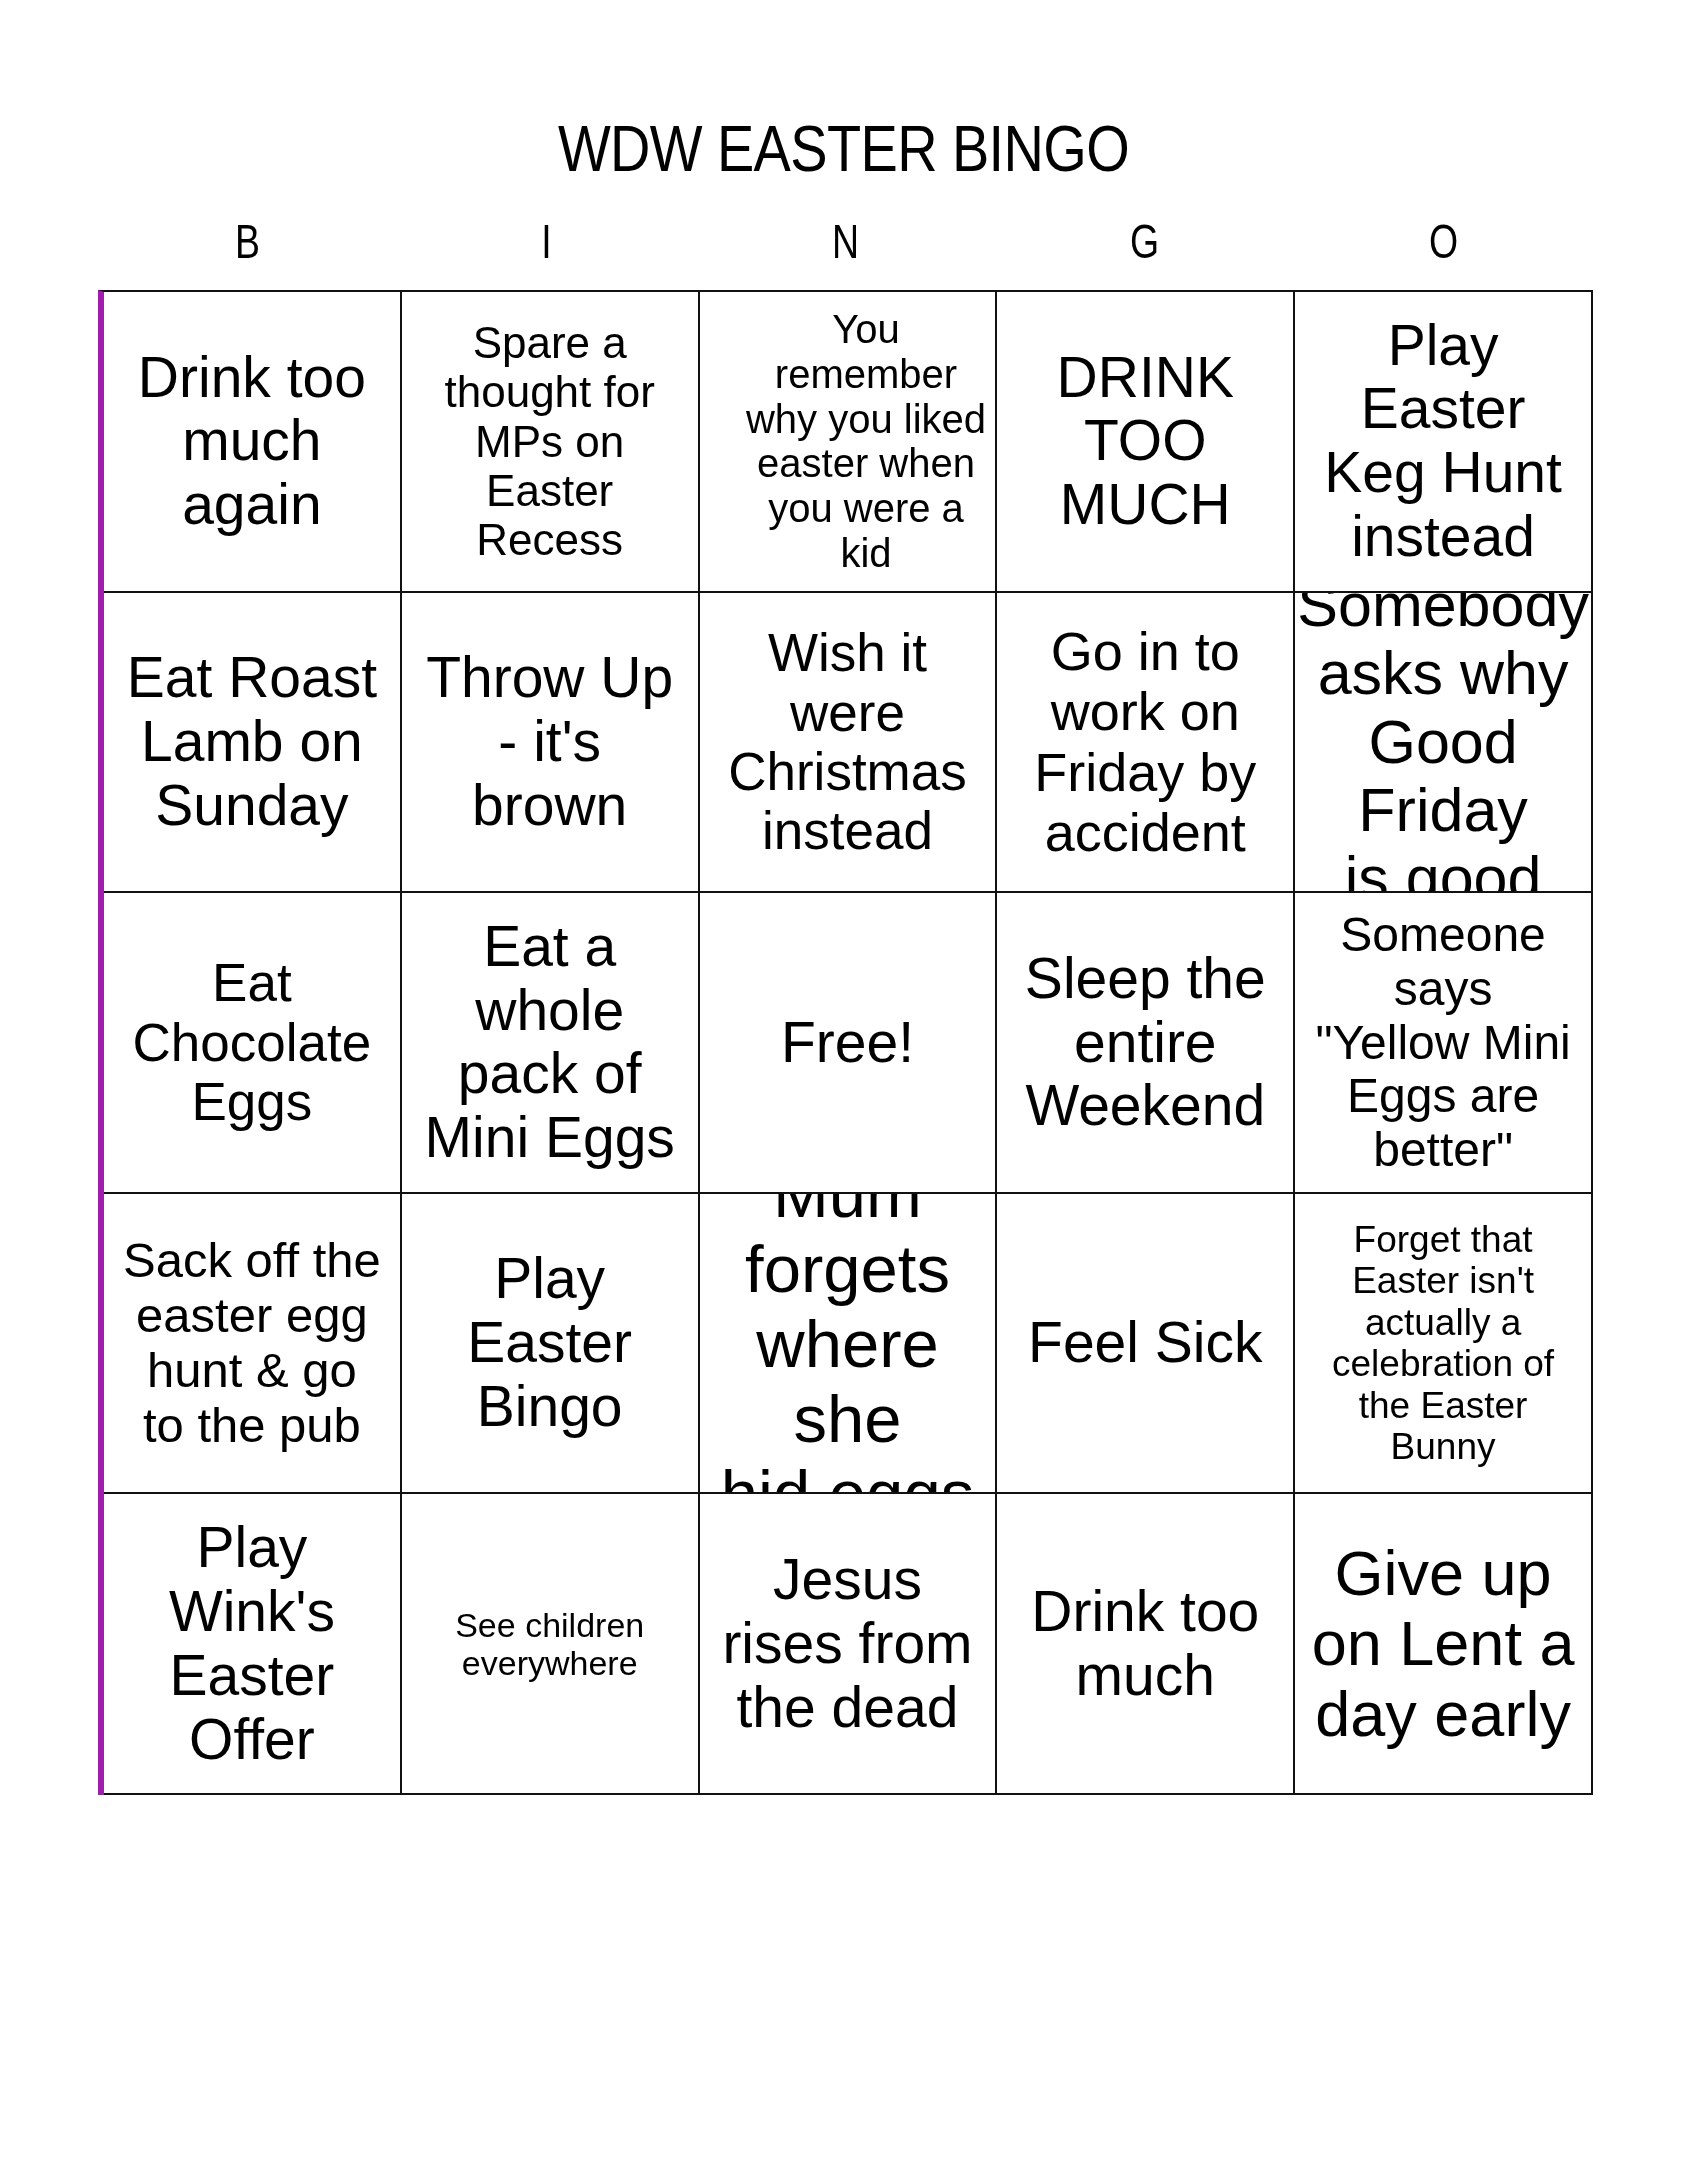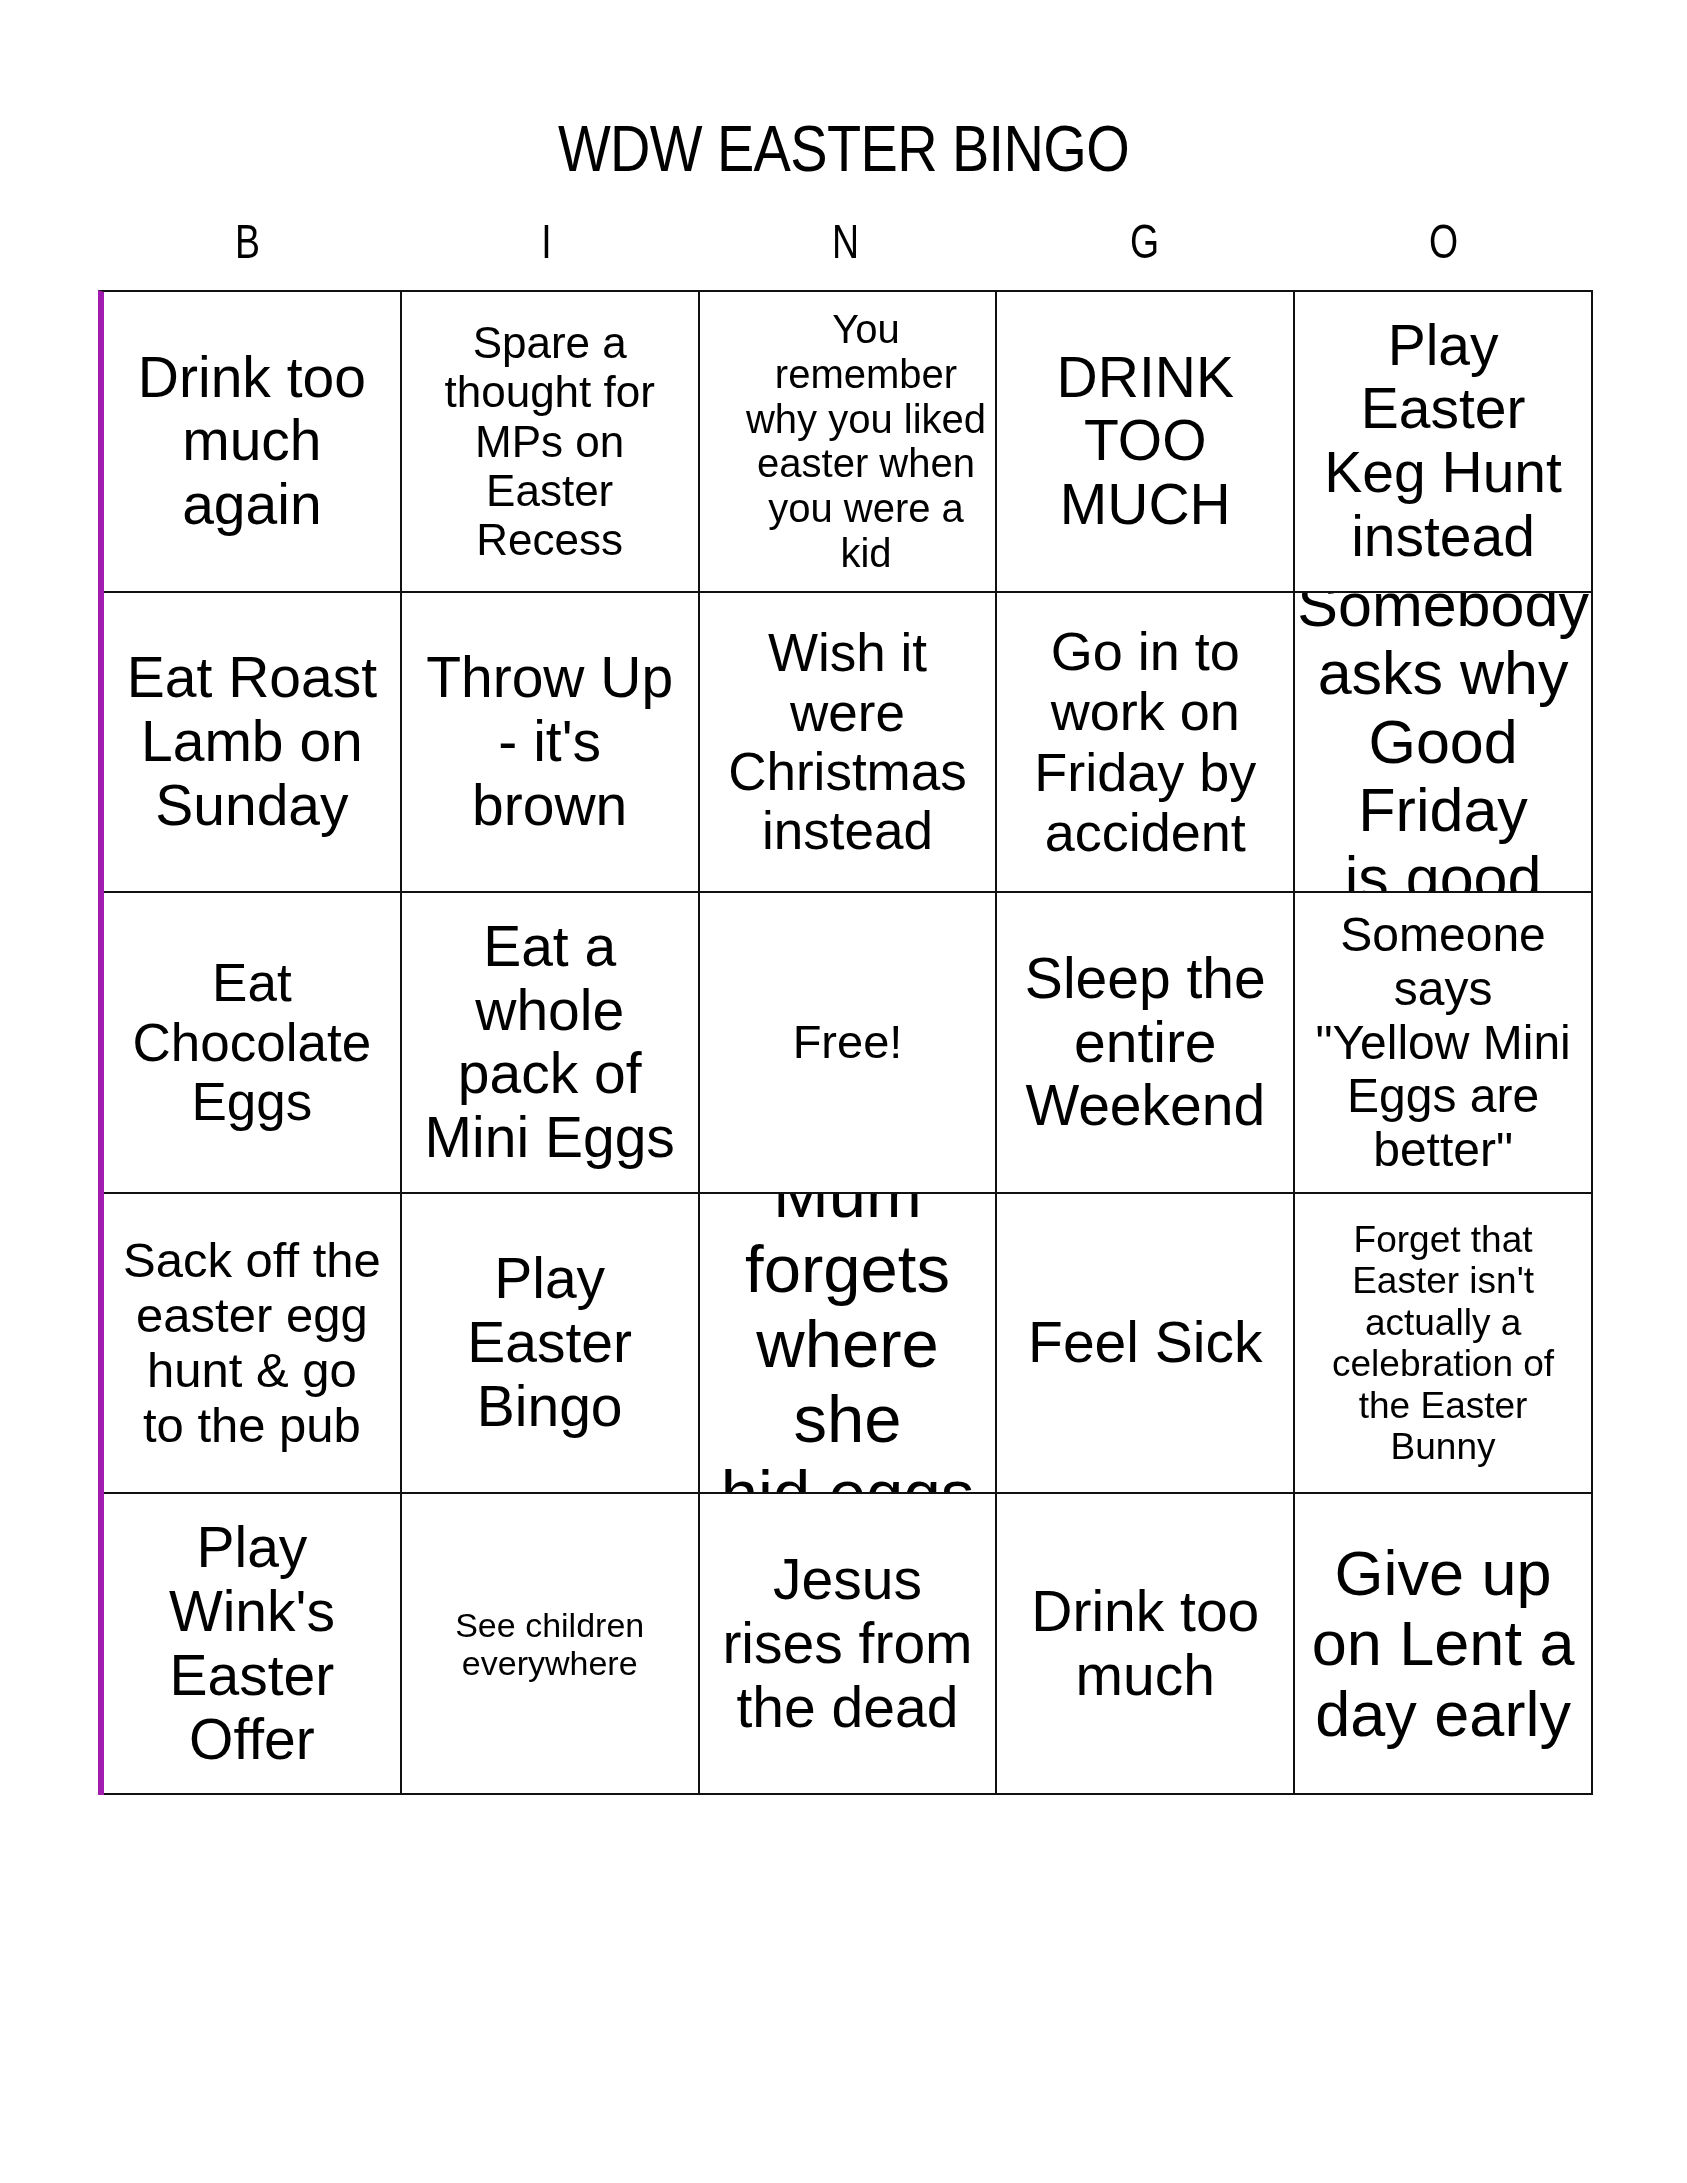--- a/index.html
+++ b/index.html
@@ -95,21 +95,21 @@
 Chocolate
 Eggs</span>
     </div>
     <div class="cell">
       <span style="font-size: 57px;">Eat a
 whole
 pack of
 Mini Eggs</span>
     </div>
     <div class="cell">
-      <span style="font-size: 47px; text-align: right;">Free!</span>
+      <span style="font-size: 57px; text-align: right;">Free!</span>
     </div>
     <div class="cell">
       <span style="font-size: 57px;">Sleep the
 entire
 Weekend</span>
     </div>
     <div class="cell">
       <span style="font-size: 48px;">Someone
 says
 "Yellow Mini

